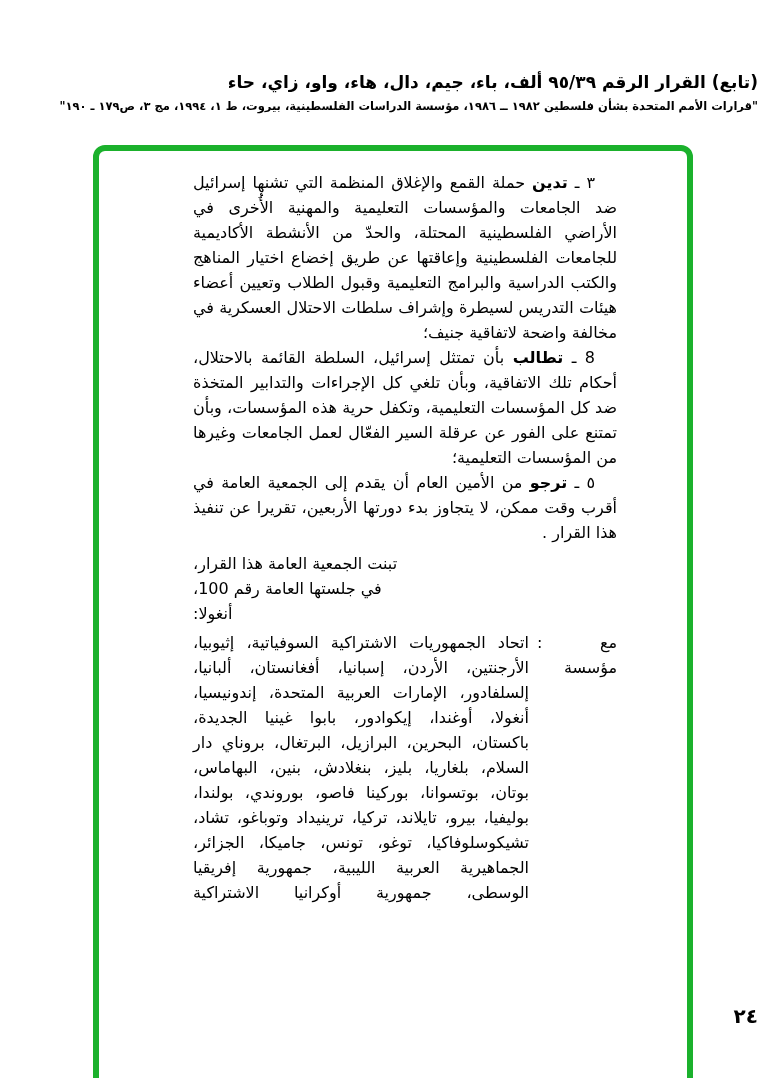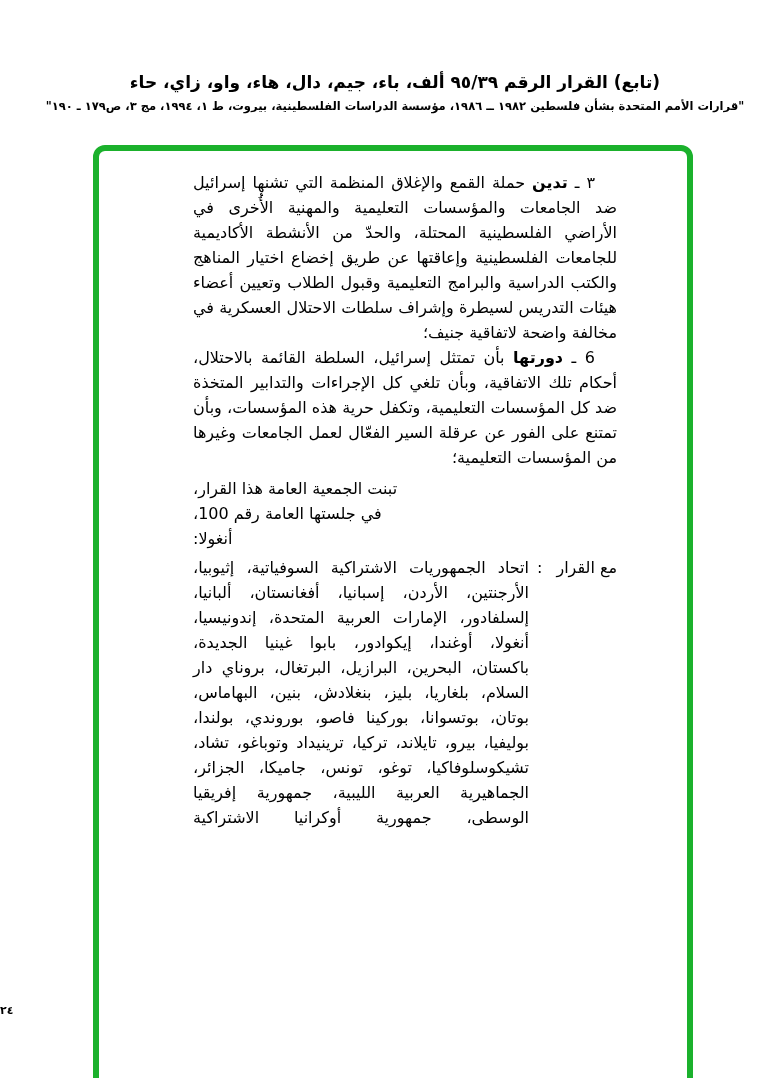--- a/index.html
+++ b/index.html
@@ -8,21 +8,21 @@
     background: #ffffff;
     color: #000000;
     font-family: "DejaVu Sans", sans-serif;
     position: relative;
     direction: rtl;
     overflow: hidden;
   }
   .doc-header {
     position: absolute;
     top: 72px; left: 0; right: 0;
-    text-align: center;
+    text-align: right;
     margin-left: 32px;
   }
   .doc-title {
     font-size: 17px;
     font-weight: bold;
     letter-spacing: 0.2px;
   }
   .doc-source {
     margin-top: 7px;
     font-size: 11.5px;
@@ -64,22 +64,22 @@
   .vote-label {
     position: absolute;
     right: 0; top: 0;
     width: 80px;
     display: flex;
     justify-content: space-between;
   }
   .page-footer {
     position: absolute;
     top: 1004px; left: 0; right: 0;
-    text-align: left;
-    font-size: 11px;
+    text-align: right;
+    font-size: 20px;
     font-weight: bold;
   }
 </style>
 </head>
 <body>
 
 <header class="doc-header">
   <div class="doc-title">(تابع) القرار الرقم ٩٥/٣٩ ألف، باء، جيم، دال، هاء، واو، زاي، حاء</div>
   <div class="doc-source">"قرارات الأمم المتحدة بشأن فلسطين ١٩٨٢ ــ ١٩٨٦، مؤسسة الدراسات الفلسطينية، بيروت، ط ١، ١٩٩٤، مج ٣، ص١٧٩ ـ ١٩٠"</div>
 </header>
@@ -87,35 +87,40 @@
 <section class="frame" style="border-color: rgb(27, 177, 44);">
   <div class="frame-content">
 
     <p class="clause">
       <span>٣ ـ</span>
       <b class="verb">تدين</b>
       <span>حملة القمع والإغلاق المنظمة التي تشنها إسرائيل ضد الجامعات والمؤسسات التعليمية والمهنية الأُخرى في الأراضي الفلسطينية المحتلة، والحدّ من الأنشطة الأكاديمية للجامعات الفلسطينية وإعاقتها عن طريق إخضاع اختيار المناهج والكتب الدراسية والبرامج التعليمية وقبول الطلاب وتعيين أعضاء هيئات التدريس لسيطرة وإشراف سلطات الاحتلال العسكرية في مخالفة واضحة لاتفاقية جنيف؛</span>
     </p>
 
     <p class="clause">
-      <span>6 ـ</span>
-      <b class="verb">دورتها</b>
+      <span>8 ـ</span>
+      <b class="verb">تطالب</b>
       <span>بأن تمتثل إسرائيل، السلطة القائمة بالاحتلال، أحكام تلك الاتفاقية، وبأن تلغي كل الإجراءات والتدابير المتخذة ضد كل المؤسسات التعليمية، وتكفل حرية هذه المؤسسات، وبأن تمتنع على الفور عن عرقلة السير الفعّال لعمل الجامعات وغيرها من المؤسسات التعليمية؛</span>
     </p>
 
+    <p class="clause">
+      <span>٥ ـ</span>
+      <b class="verb">ترجو</b>
+      <span>من الأمين العام أن يقدم إلى الجمعية العامة في أقرب وقت ممكن، لا يتجاوز بدء دورتها الأربعين، تقريرا عن تنفيذ هذا القرار .</span>
+    </p>
 
     <div class="adoption">
       <div>تبنت الجمعية العامة هذا القرار،</div>
       <div>في جلستها العامة رقم 100،</div>
       <div>أنغولا:</div>
     </div>
 
     <p class="vote">
       <span class="vote-label">
-        <span>مع القرار</span>
+        <span>مع مؤسسة</span>
         <span>:</span>
       </span>
       <span>اتحاد الجمهوريات الاشتراكية السوفياتية، إثيوبيا، الأرجنتين، الأردن، إسبانيا، أفغانستان، ألبانيا، إلسلفادور، الإمارات العربية المتحدة، إندونيسيا، أنغولا، أوغندا، إيكوادور، بابوا غينيا الجديدة، باكستان، البحرين، البرازيل، البرتغال، بروناي دار السلام، بلغاريا، بليز، بنغلادش، بنين، البهاماس، بوتان، بوتسوانا، بوركينا فاصو، بوروندي، بولندا، بوليفيا، بيرو، تايلاند، تركيا، ترينيداد وتوباغو، تشاد، تشيكوسلوفاكيا، توغو، تونس، جاميكا، الجزائر، الجماهيرية العربية الليبية، جمهورية إفريقيا الوسطى، جمهورية أوكرانيا الاشتراكية</span>
     </p>
 
   </div>
 </section>
 
 <footer class="page-footer">
   <span>٢٤</span>

